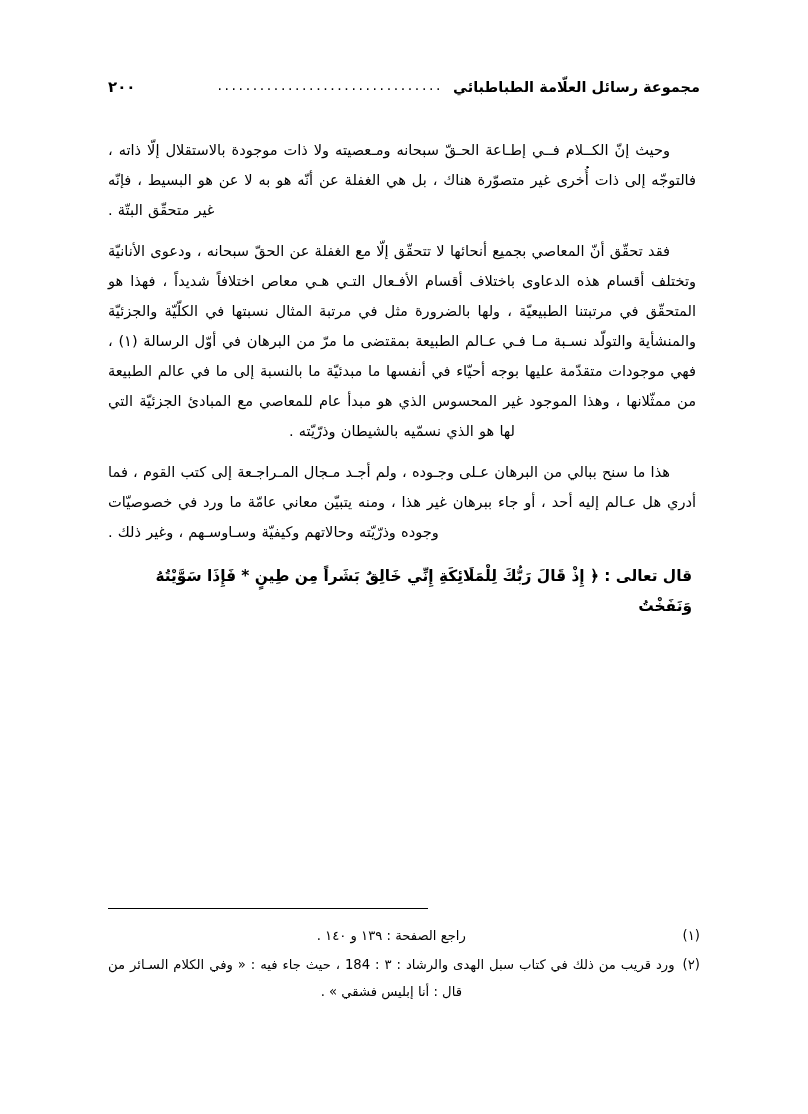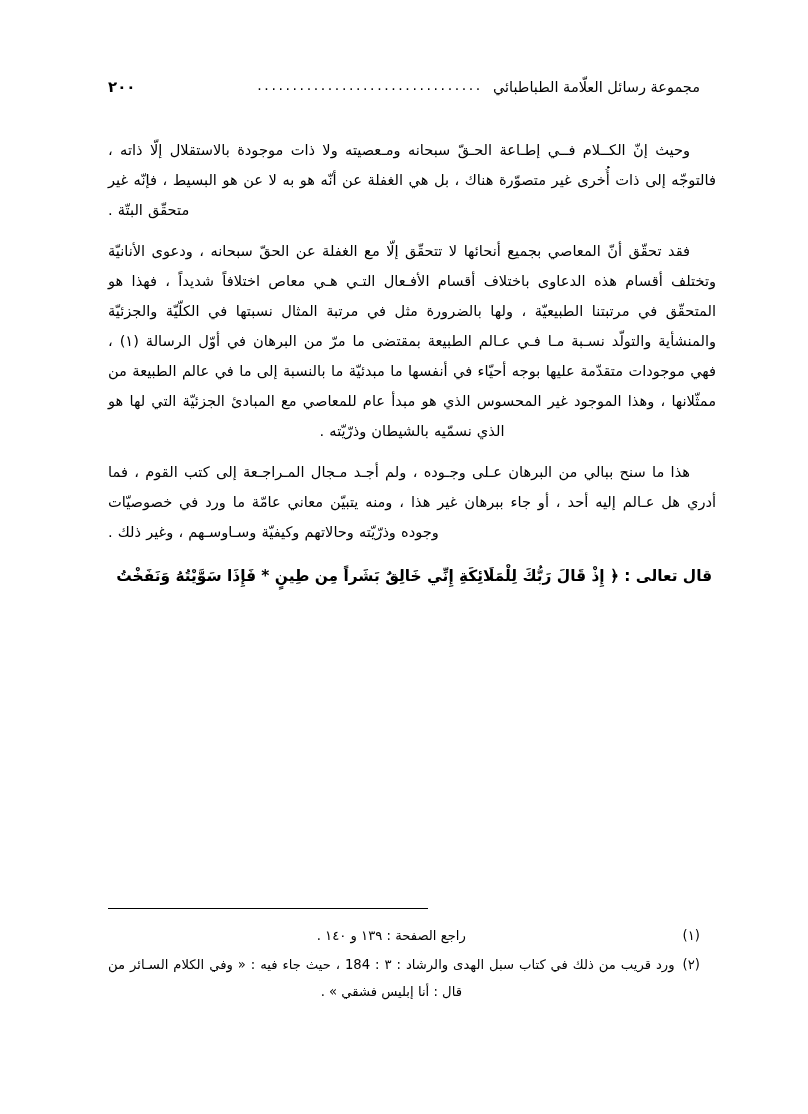--- a/index.html
+++ b/index.html
@@ -24,21 +24,21 @@
     right: 108px;
     left: 108px;
     display: flex;
     align-items: baseline;
     flex-direction: row;
     gap: 10px;
     direction: rtl;
   }
   .header-title {
     font-size: 14.5px;
-    font-weight: normal;
+    font-weight: bold;
     white-space: nowrap;
     letter-spacing: 0px;
   }
   .header-dots {
     flex: 1 1 auto;
     overflow: hidden;
     white-space: nowrap;
     font-size: 14px;
     letter-spacing: 2.6px;
     color: #000;
@@ -49,21 +49,21 @@
     font-weight: bold;
     letter-spacing: 2px;
     white-space: nowrap;
     text-align: right;
   }
 
   
   .body-area {
     position: absolute;
     top: 135px;
-    right: 92px;
+    right: 112px;
     left: 108px;
     direction: rtl;
   }
   p.para {
     margin: 0 0 11px 0;
     font-size: 14.6px;
     line-height: 30px;
     text-align: justify;
     text-align-last: center;
     text-indent: 26px;

